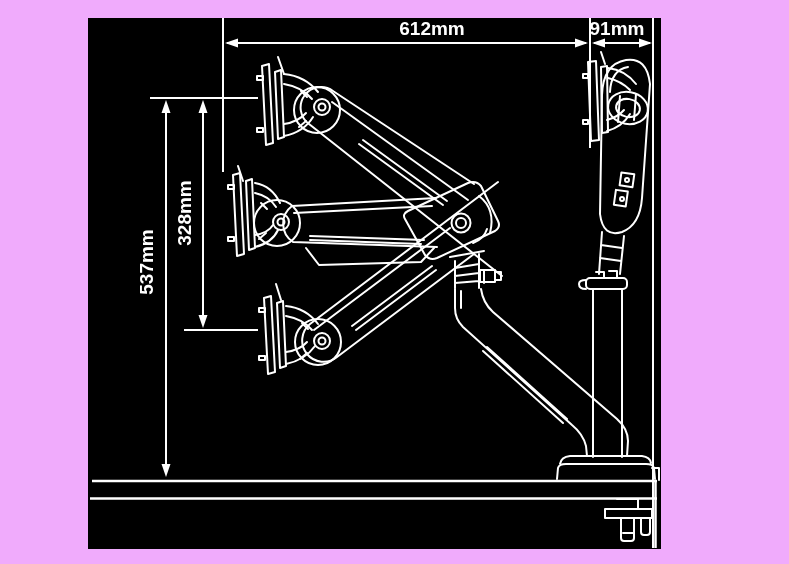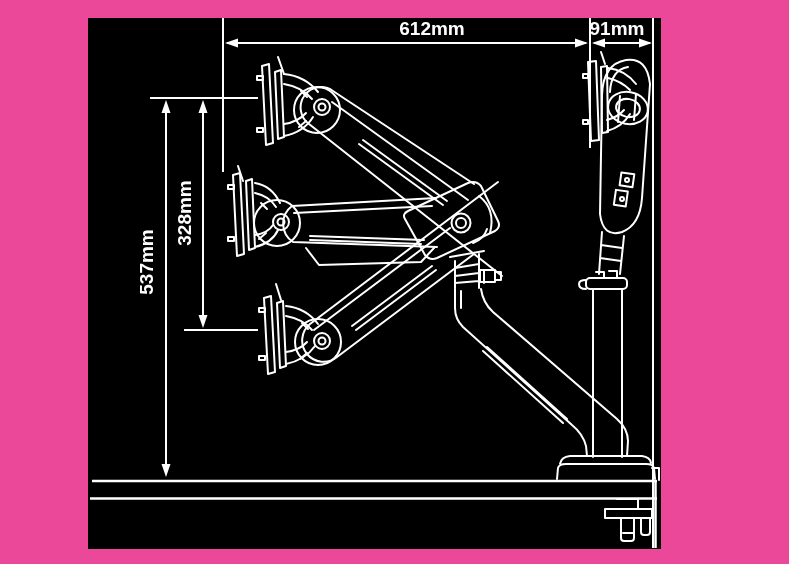--- a/index.html
+++ b/index.html
@@ -1,19 +1,19 @@
 <!DOCTYPE html>
 <html><head>
 <meta charset="utf-8">
 <style>
   html,body{margin:0;padding:0;background:#fff;}
   .page{
     position:relative;
     width:789px;height:564px;
-    background:#ec4899;
+    background:#f0abfc;
     overflow:hidden;
     font-family:"Liberation Sans", sans-serif;
   }
   svg text{
     font-family:"Liberation Sans", sans-serif;
     font-weight:bold;
     font-size:19px;
     fill:#ffffff;
   }
   .ln{stroke:#ffffff;stroke-width:2;fill:none;stroke-linecap:round;stroke-linejoin:round;}

